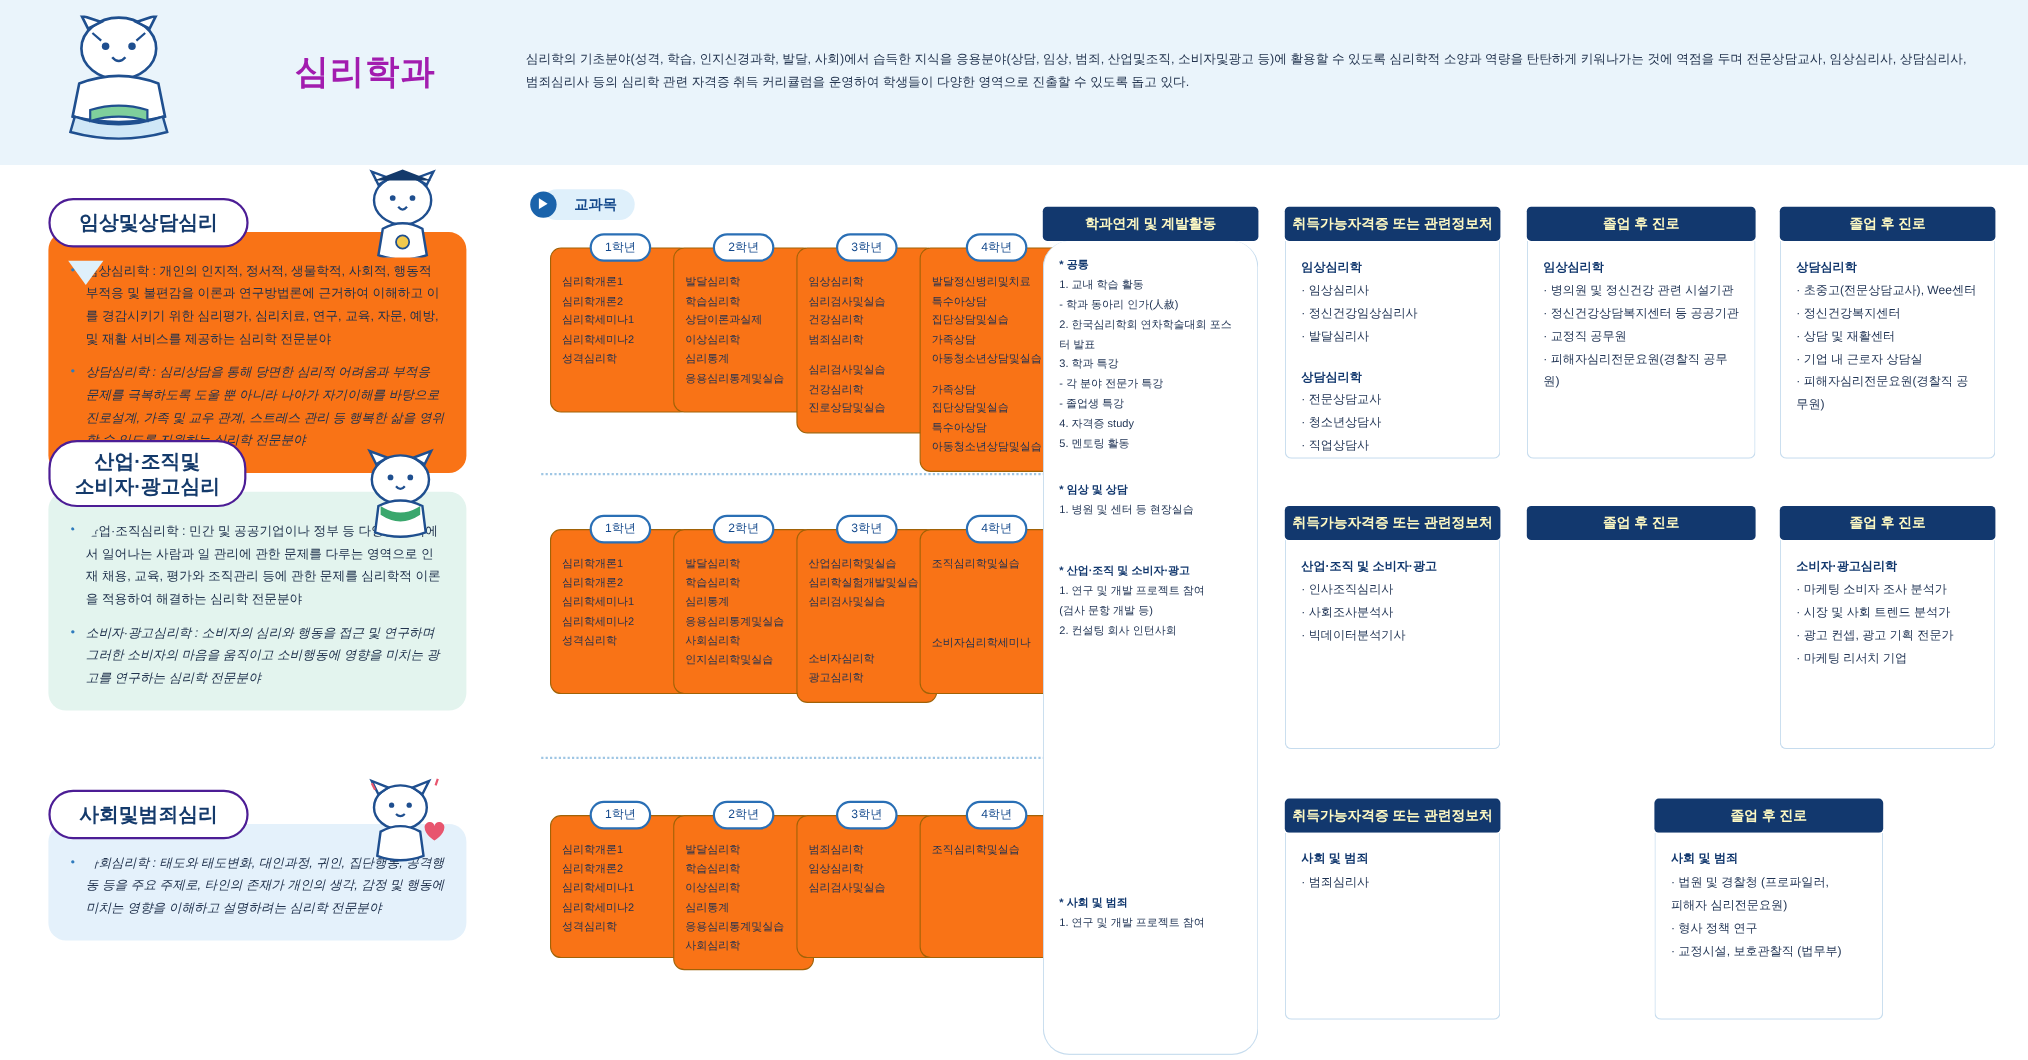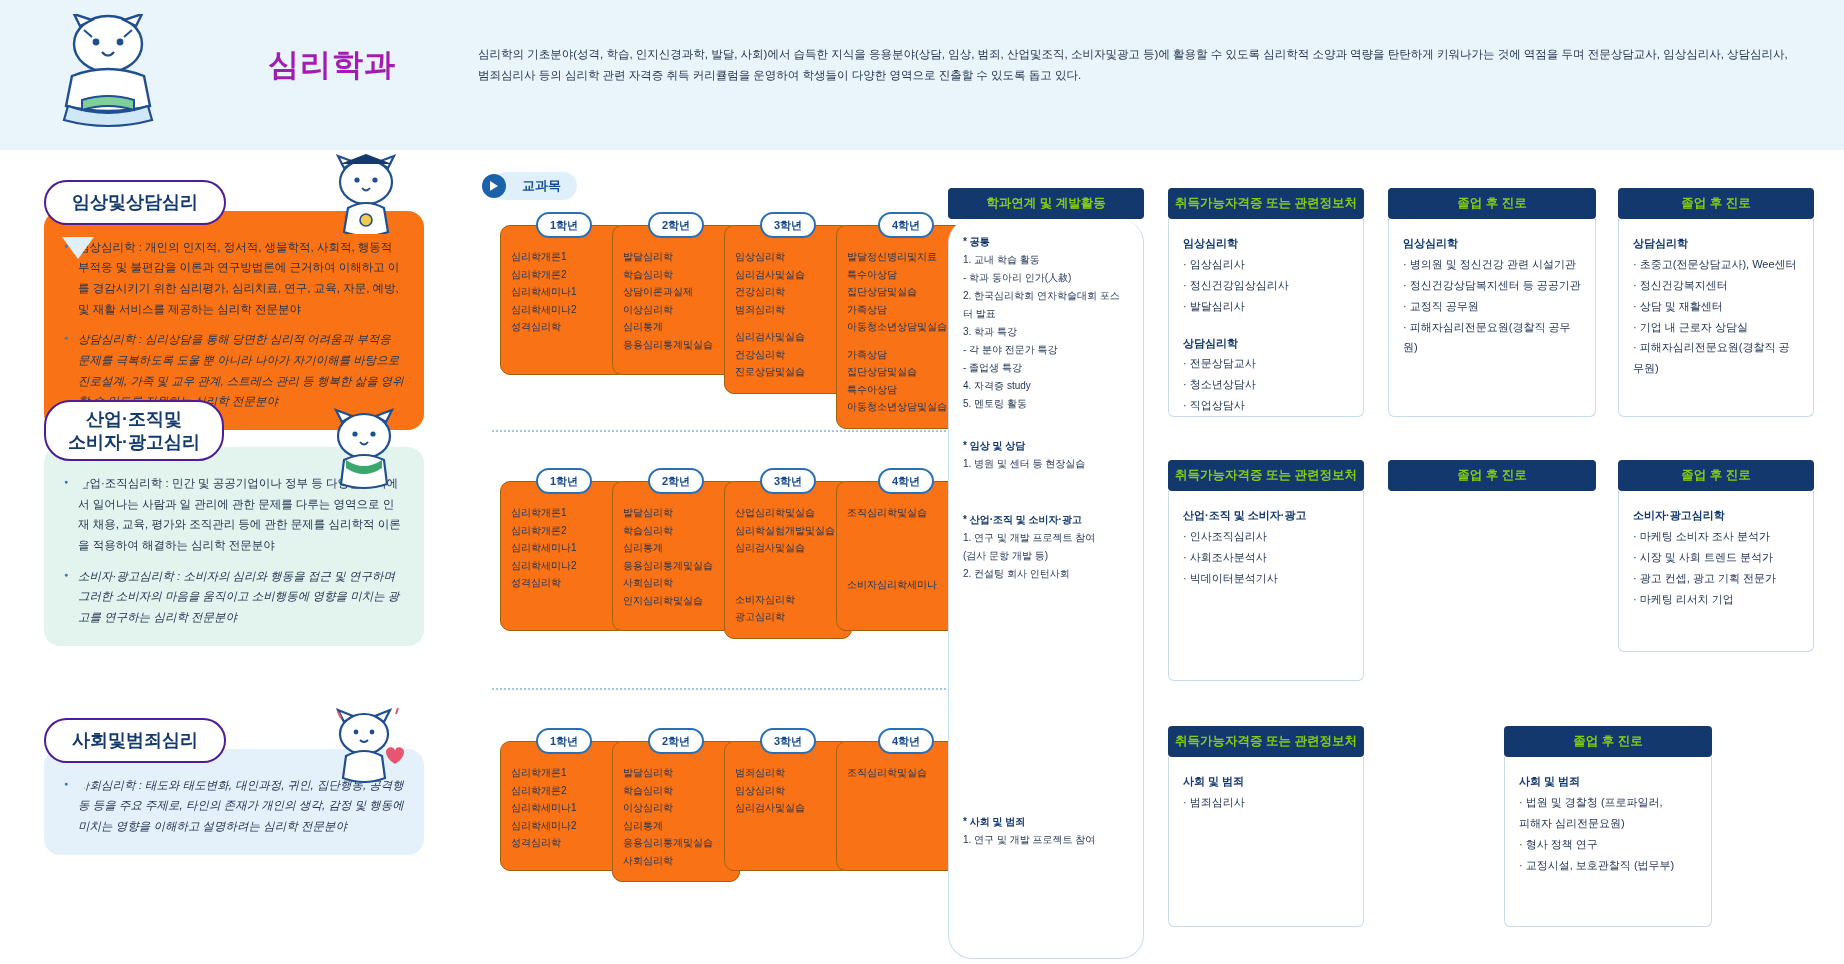--- a/index.html
+++ b/index.html
@@ -77,42 +77,42 @@
     position:absolute; left:-10px; top:50%; transform:translateY(-50%);
     width:24px; height:24px; border-radius:50%; background:#1a63ab;
     color:#fff; font-size:11px; text-align:center; line-height:24px;
   }
 
   .year-card { position:absolute; width:128px; }
   .year-pill {
     position:relative; z-index:3; margin:0 auto;
     width:56px; height:26px; border-radius:13px;
     background:#ffffff; border:2px solid #2a6fb5;
-    font-size:11px; font-weight:bold; color:#14498c;
+    font-size:11px; font-weight:normal; color:#14498c;
     text-align:center; line-height:22px;
   }
   .year-box {
     margin-top:-13px;
     border:1px solid #a16207; border-radius:10px;
     background:#f97316;
     padding:22px 10px 12px 10px;
     font-size:10px; line-height:1.75; color:#1d3152;
     min-height:140px;
   }
   .sub-block { margin-top:10px; }
 
   
   .dot-sep {
     position:absolute; height:0; border-top:2px dotted #9fc6e4;
   }
 
   
   .panel { position:absolute; }
   .panel-head {
-    background:#12386e; color:#84cc16;
+    background:#12386e; color:#fef9c3;
     font-size:12.5px; font-weight:bold; text-align:center;
     padding:7px 5px; border-radius:4px;
   }
   .panel-body {
     border:1px solid #c6dcee; border-top:none;
     border-radius:0 0 6px 6px;
     background:#ffffff;
     padding:14px 14px;
     font-size:11px; line-height:1.9; color:#1d3152;
   }
@@ -444,21 +444,21 @@
     </div>
   </div>
 </div>
 
 <div class="panel" style="left:1388px; top:460px; width:208px;">
   <div class="panel-head">졸업 후 진로</div>
 </div>
 
 <div class="panel" style="left:1618px; top:460px; width:196px;">
   <div class="panel-head">졸업 후 진로</div>
-  <div class="panel-body" style="height:161px;">
+  <div class="panel-body" style="height:190px;">
     <div class="grp">
       <div class="grp-title">소비자·광고심리학</div>
       <div class="nowrap">· 마케팅 소비자 조사 분석가
 · 시장 및 사회 트렌드 분석가
 · 광고 컨셉, 광고 기획 전문가
 · 마케팅 리서치 기업</div>
     </div>
   </div>
 </div>
 

